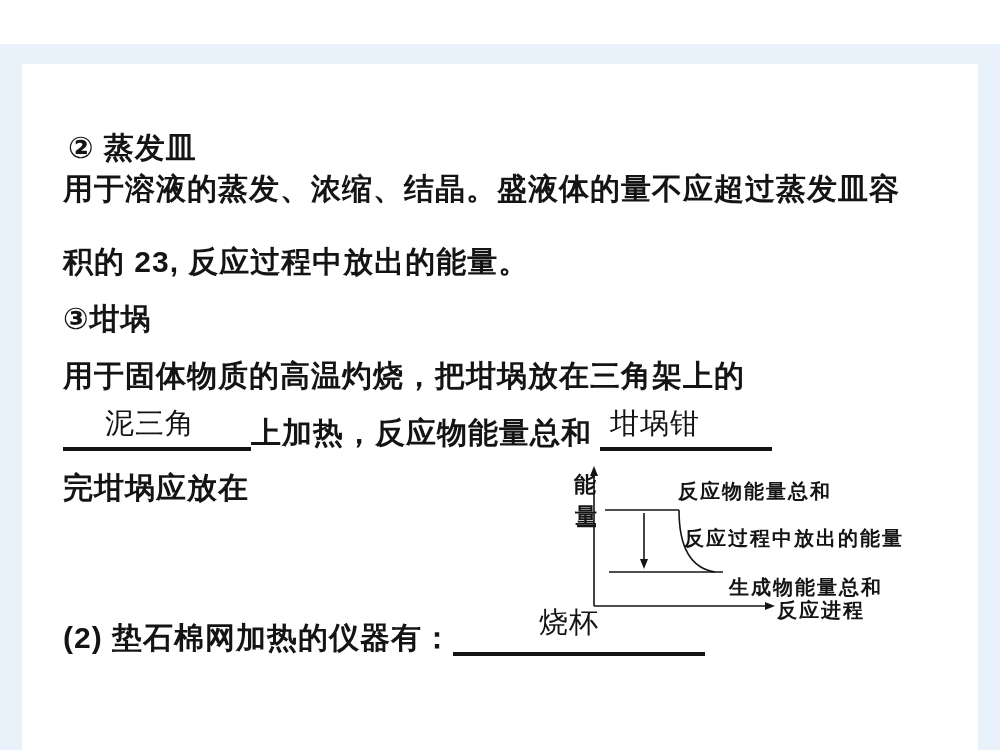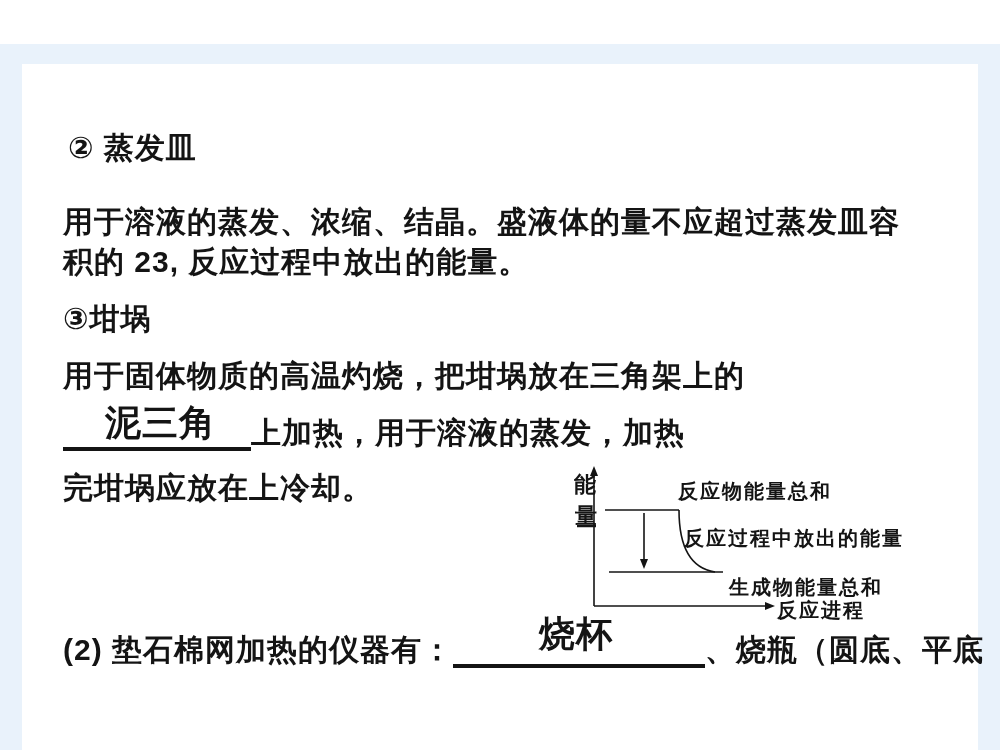--- a/index.html
+++ b/index.html
@@ -22,21 +22,21 @@
   }
   .tline.heading { left:68px; }
   
   .blank {
     display:inline-block; position:relative;
     height:32px; vertical-align:bottom;
     border-bottom:4px solid #141414;
   }
   .blank .ans {
     position:absolute; bottom:6px; white-space:nowrap;
-    font-size:36px; font-weight:bold;
+    font-size:29px; font-weight:normal;
   }
   .b1 { width:188px; }            .b1 .ans { left:42px; }
   .b2 { width:172px; margin-left:8px; } .b2 .ans { left:10px; }
   .b3 { width:180px; margin-left:8px; margin-right:6px; } .b3 .ans { left:4px; }
   .b4 { width:252px;text-align:center; }            .b4 .ans { left:86px; bottom:12px; }
   
   .diagram { position:absolute; left:563px; top:420px; }
   .diagram .dlabel {
     font-family:"Liberation Serif","DejaVu Serif",serif;
     font-size:20px; font-weight:bold; letter-spacing:2px;
@@ -50,42 +50,42 @@
 </head>
 <body>
 
 <div class="page">
   <div class="panel"></div>
 
   <div class="tline heading" style="top:86px;">
     <span>② 蒸发皿</span>
   </div>
 
-  <div class="tline" style="top:160px;">
+  <div class="tline" style="top:127px;">
     <span>用于溶液的蒸发、浓缩、结晶。盛液体的量不应超过蒸发皿容</span>
   </div>
 
   <div class="tline" style="top:200px;">
     <span>积的 23, 反应过程中放出的能量。</span>
   </div>
 
   <div class="tline" style="top:314px;">
     <span>用于固体物质的高温灼烧，把坩埚放在三角架上的</span>
   </div>
 
   <div class="tline heading" style="top:257px; left:63px;">
     <span>③坩埚</span>
   </div>
 
   <div class="tline" style="top:371px;">
-    <span class="blank b1"><span class="ans">泥三角</span></span><span>上加热，用于溶液的蒸发</span><span>，加热</span>
+    <span class="blank b1"><span class="ans">泥三角</span></span><span>上加热，反应物能量总和</span><span class="blank b2"><span class="ans">坩埚钳</span></span>
   </div>
 
   <div class="tline" style="top:426px;">
-    <span>完坩埚应放在</span><span>上冷却。</span>
+    <span>完坩埚应放在</span>
   </div>
 
   <svg class="diagram" width="420" height="165" viewBox="0 0 420 165">
     <g stroke="#141414" stroke-width="1.6" fill="none">
       <line x1="31" y1="8" x2="31" y2="142"></line>
       <line x1="31" y1="142" x2="205" y2="142"></line>
       <line x1="42" y1="46" x2="116" y2="46"></line>
       <line x1="81" y1="49" x2="81" y2="97"></line>
       <path d="M116,46 C116,80 126,104 152,108"></path>
       <line x1="46" y1="108" x2="160" y2="108"></line>
@@ -97,17 +97,17 @@
       <polygon points="81,105 77,95 85,95"></polygon>
     </g>
     <text class="axischar" x="11" y="28">能</text>
     <text class="axischar" x="12" y="59">量</text>
     <text class="dlabel" x="115" y="34">反应物能量总和</text>
     <text class="dlabel" x="121" y="81">反应过程中放出的能量</text>
     <text class="dlabel" x="166" y="130">生成物能量总和</text>
     <text class="dlabel" x="214" y="153">反应进程</text>
   </svg>
 
-  <div class="tline" style="top:588px;">
-    <span>(2) 垫石棉网加热的仪器有：</span><span class="blank b4"><span class="ans">烧杯</span></span><span>、烧瓶（圆底、平底</span>
+  <div class="tline" style="top:576px;">
+    <span>(2) 垫石棉网加热的仪器有：</span><span class="blank b4"><span class="ans">烧杯</span></span>
   </div>
 
 </div>
 
 </body></html>

